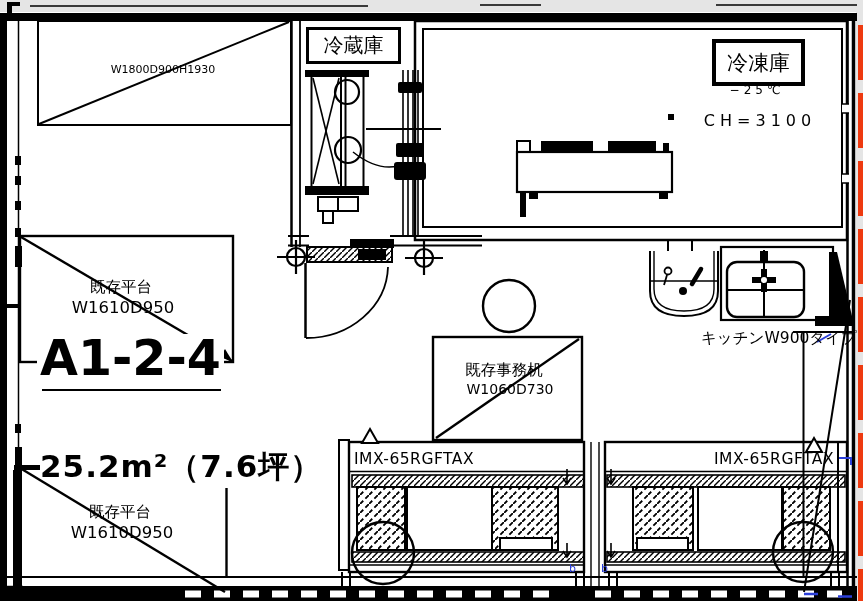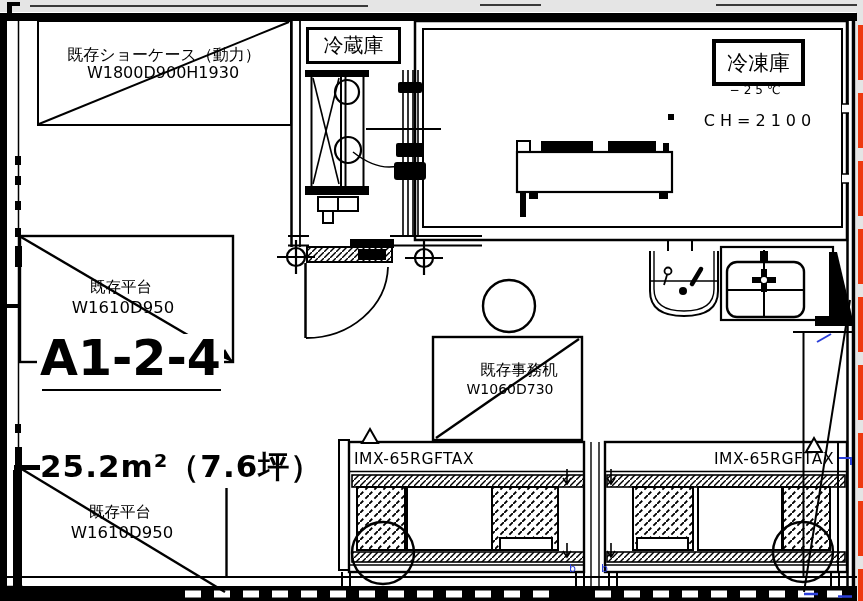--- a/index.html
+++ b/index.html
@@ -253,46 +253,46 @@
   </g>
 
   <g class="blu">
     <line x1="817" y1="342" x2="831" y2="334" stroke-width="2"></line>
     <path d="M839,458 H851 V465" stroke-width="2"></path>
     <line x1="804" y1="594" x2="818" y2="594" stroke-width="2.5"></line>
     <line x1="838" y1="596.5" x2="852" y2="596.5" stroke-width="2.5"></line>
   </g>
 </svg>
 
-<div class="txt c" style="left:164px;top:46px;font-size:16px;">既存ショーケース（動力）</div>
-<div class="txt c" style="left:163px;top:64px;font-size:16px;">W1800D900H1930</div>
+<div class="txt c" style="left:163px;top:64px;font-size:11px;">W1800D900H1930</div>
 
 <div class="boxlbl" style="left:306px;top:27px;width:89px;height:31px;border:3px solid #000;font-size:20px;">
   <span>冷蔵庫</span>
 </div>
 
 <div class="boxlbl" style="left:712px;top:39px;width:85px;height:39px;border:4px solid #000;font-size:21px;">
   <span>冷凍庫</span>
 </div>
 <div class="txt c" style="left:757px;top:84px;font-size:12px;letter-spacing:4px;">−25℃</div>
-<div class="txt c" style="left:760px;top:112px;font-size:16px;letter-spacing:5px;">CH=2100</div>
+<div class="txt c" style="left:760px;top:112px;font-size:16px;letter-spacing:5px;">CH=3100</div>
 
 <div class="txt c" style="left:121px;top:279px;font-size:15.5px;">既存平台</div>
 <div class="txt c" style="left:123px;top:299px;font-size:16.5px;">W1610D950</div>
 
 <div class="txt" style="left:37px;top:334px;font-size:49px;font-weight:bold;line-height:50px;background:#fff;padding:0 3px;">A1-2-4</div>
 
 <div class="txt" style="left:40px;top:449px;font-size:31px;letter-spacing:1px;font-weight:bold;">25.2m²（7.6坪）</div>
 
 <div class="txt c" style="left:120px;top:504px;font-size:15.5px;">既存平台</div>
 <div class="txt c" style="left:122px;top:524px;font-size:16.5px;">W1610D950</div>
 
-<div class="txt c" style="left:519px;top:362px;font-size:15.5px;">既存事務机</div>
+<div class="txt c" style="left:504px;top:362px;font-size:15.5px;">既存事務机</div>
 <div class="txt c" style="left:510px;top:381px;font-size:14px;">W1060D730</div>
 
+<div class="txt" style="left:701px;top:330px;font-size:15.5px;">キッチンW900タイプ</div>
 
 <div class="txt" style="left:354px;top:451px;font-size:15.5px;letter-spacing:0.5px;">IMX-65RGFTAX</div>
 <div class="txt" style="left:714px;top:451px;font-size:15.5px;letter-spacing:0.5px;">IMX-65RGFTAX</div>
 
 <div class="txt" style="left:569px;top:563px;font-size:11px;color:var(--blue);">b</div>
 <div class="txt" style="left:601px;top:563px;font-size:11px;color:var(--blue);">b</div>
 
 </div>
 
 </body></html>

